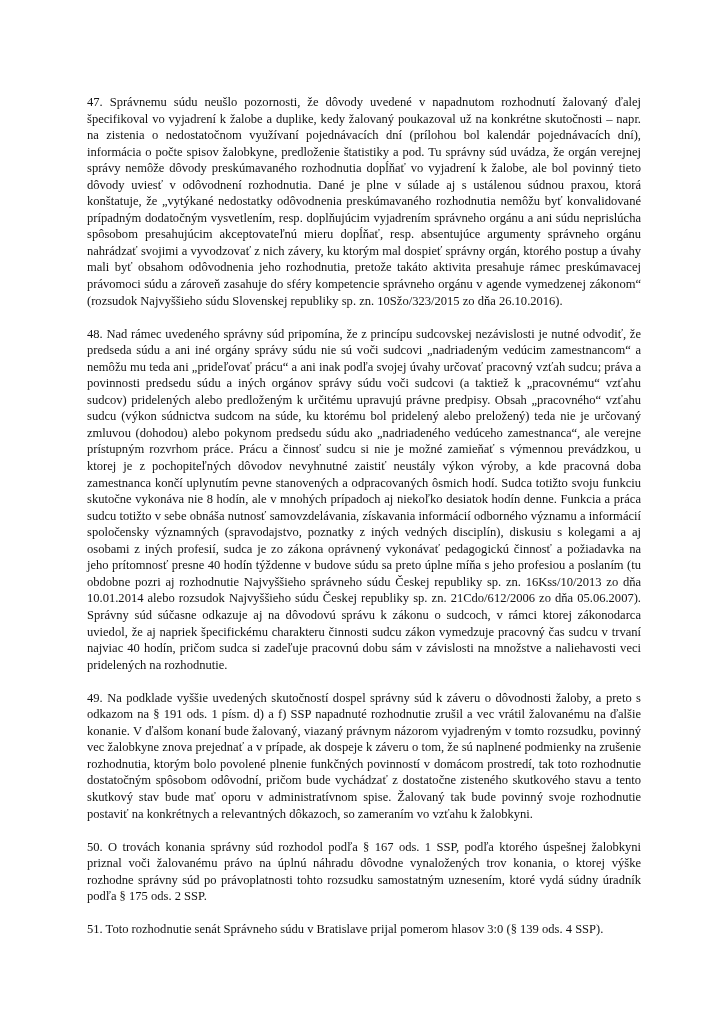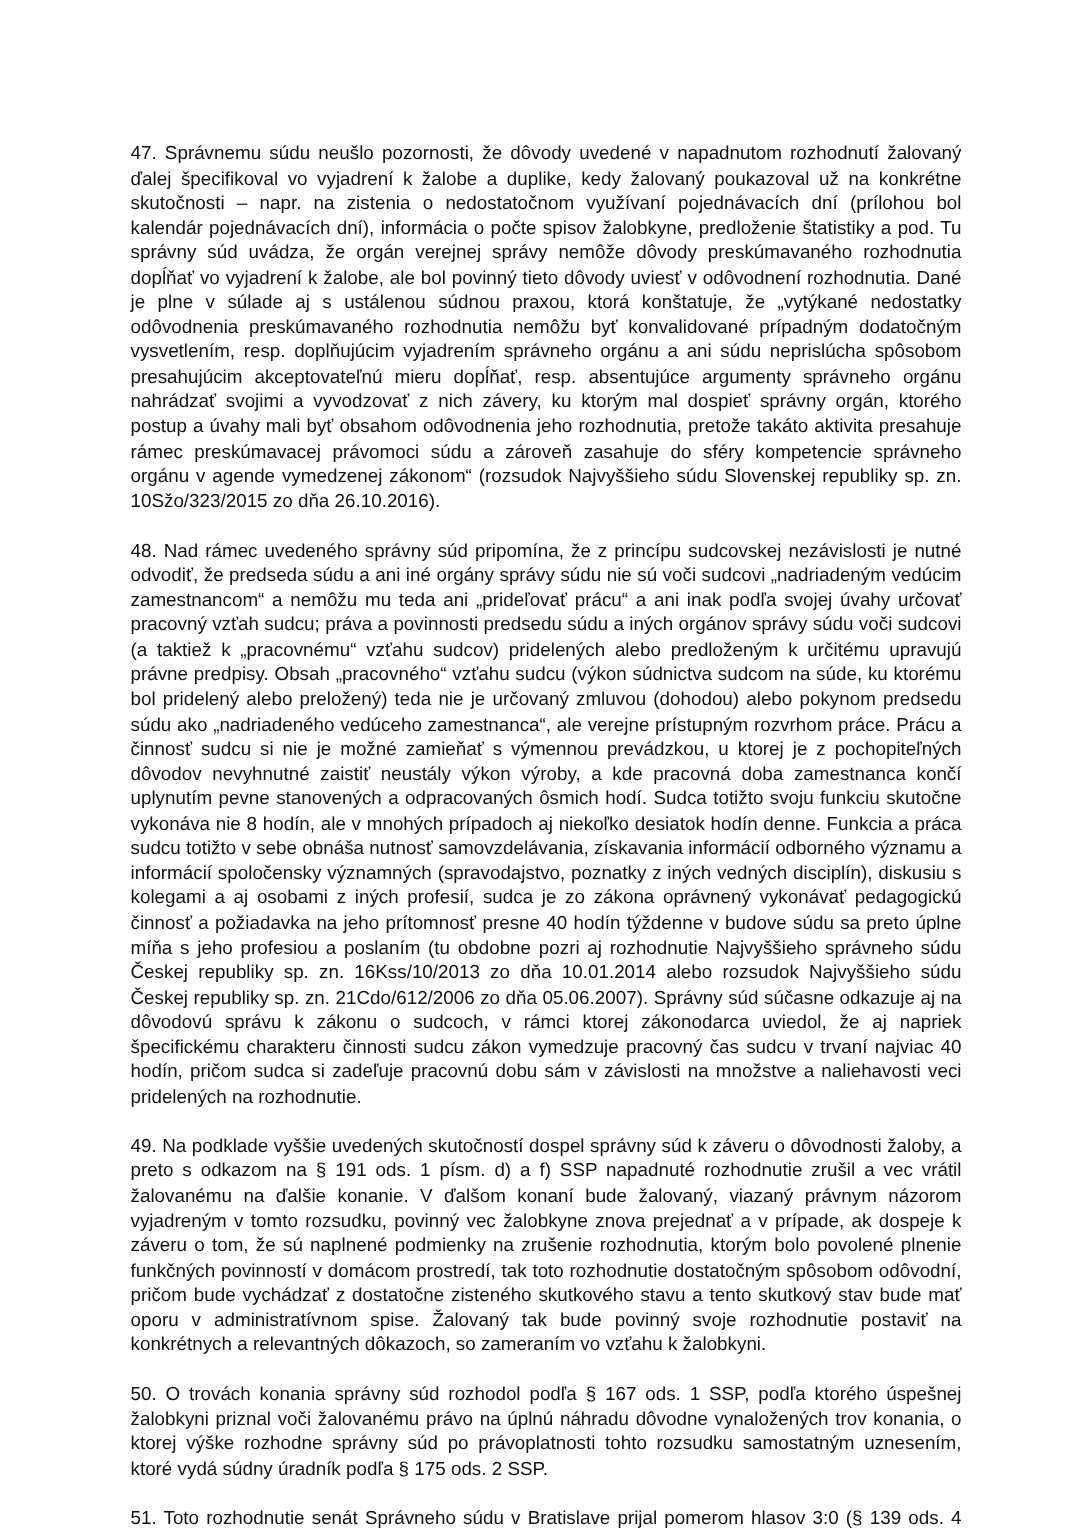--- a/index.html
+++ b/index.html
@@ -20,20 +20,21 @@
       width: 554px;
       font-family: "Liberation Sans", sans-serif;
       font-size: 12.55px;
       line-height: 16.55px;
       color: #111111;
       text-align: justify;
     }
     .para {
       margin: 0 0 16.55px 0;
       hyphens: none;
+      font-family: Liberation Serif, serif;
     }
   </style>
 </head>
 <body>
 
 <div class="page">
   <p class="para">47. Správnemu súdu neušlo pozornosti, že dôvody uvedené v napadnutom rozhodnutí žalovaný ďalej špecifikoval vo vyjadrení k žalobe a duplike, kedy žalovaný poukazoval už na konkrétne skutočnosti – napr. na zistenia o nedostatočnom využívaní pojednávacích dní (prílohou bol kalendár pojednávacích dní), informácia o počte spisov žalobkyne, predloženie štatistiky a pod. Tu správny súd uvádza, že orgán verejnej správy nemôže dôvody preskúmavaného rozhodnutia dopĺňať vo vyjadrení k žalobe, ale bol povinný tieto dôvody uviesť v odôvodnení rozhodnutia. Dané je plne v súlade aj s ustálenou súdnou praxou, ktorá konštatuje, že „vytýkané nedostatky odôvodnenia preskúmavaného rozhodnutia nemôžu byť konvalidované prípadným dodatočným vysvetlením, resp. doplňujúcim vyjadrením správneho orgánu a ani súdu neprislúcha spôsobom presahujúcim akceptovateľnú mieru dopĺňať, resp. absentujúce argumenty správneho orgánu nahrádzať svojimi a vyvodzovať z nich závery, ku ktorým mal dospieť správny orgán, ktorého postup a úvahy mali byť obsahom odôvodnenia jeho rozhodnutia, pretože takáto aktivita presahuje rámec preskúmavacej právomoci súdu a zároveň zasahuje do sféry kompetencie správneho orgánu v agende vymedzenej zákonom“ (rozsudok Najvyššieho súdu Slovenskej republiky sp. zn. 10Sžo/323/2015 zo dňa 26.10.2016).</p>
   <p class="para">48. Nad rámec uvedeného správny súd pripomína, že z princípu sudcovskej nezávislosti je nutné odvodiť, že predseda súdu a ani iné orgány správy súdu nie sú voči sudcovi „nadriadeným vedúcim zamestnancom“ a nemôžu mu teda ani „prideľovať prácu“ a ani inak podľa svojej úvahy určovať pracovný vzťah sudcu; práva a povinnosti predsedu súdu a iných orgánov správy súdu voči sudcovi (a taktiež k „pracovnému“ vzťahu sudcov) pridelených alebo predloženým k určitému upravujú právne predpisy. Obsah „pracovného“ vzťahu sudcu (výkon súdnictva sudcom na súde, ku ktorému bol pridelený alebo preložený) teda nie je určovaný zmluvou (dohodou) alebo pokynom predsedu súdu ako „nadriadeného vedúceho zamestnanca“, ale verejne prístupným rozvrhom práce. Prácu a činnosť sudcu si nie je možné zamieňať s výmennou prevádzkou, u ktorej je z pochopiteľných dôvodov nevyhnutné zaistiť neustály výkon výroby, a kde pracovná doba zamestnanca končí uplynutím pevne stanovených a odpracovaných ôsmich hodí. Sudca totižto svoju funkciu skutočne vykonáva nie 8 hodín, ale v mnohých prípadoch aj niekoľko desiatok hodín denne. Funkcia a práca sudcu totižto v sebe obnáša nutnosť samovzdelávania, získavania informácií odborného významu a informácií spoločensky významných (spravodajstvo, poznatky z iných vedných disciplín), diskusiu s kolegami a aj osobami z iných profesií, sudca je zo zákona oprávnený vykonávať pedagogickú činnosť a požiadavka na jeho prítomnosť presne 40 hodín týždenne v budove súdu sa preto úplne míňa s jeho profesiou a poslaním (tu obdobne pozri aj rozhodnutie Najvyššieho správneho súdu Českej republiky sp. zn. 16Kss/10/2013 zo dňa 10.01.2014 alebo rozsudok Najvyššieho súdu Českej republiky sp. zn. 21Cdo/612/2006 zo dňa 05.06.2007). Správny súd súčasne odkazuje aj na dôvodovú správu k zákonu o sudcoch, v rámci ktorej zákonodarca uviedol, že aj napriek špecifickému charakteru činnosti sudcu zákon vymedzuje pracovný čas sudcu v trvaní najviac 40 hodín, pričom sudca si zadeľuje pracovnú dobu sám v závislosti na množstve a naliehavosti veci pridelených na rozhodnutie.</p>
   <p class="para">49. Na podklade vyššie uvedených skutočností dospel správny súd k záveru o dôvodnosti žaloby, a preto s odkazom na § 191 ods. 1 písm. d) a f) SSP napadnuté rozhodnutie zrušil a vec vrátil žalovanému na ďalšie konanie. V ďalšom konaní bude žalovaný, viazaný právnym názorom vyjadreným v tomto rozsudku, povinný vec žalobkyne znova prejednať a v prípade, ak dospeje k záveru o tom, že sú naplnené podmienky na zrušenie rozhodnutia, ktorým bolo povolené plnenie funkčných povinností v domácom prostredí, tak toto rozhodnutie dostatočným spôsobom odôvodní, pričom bude vychádzať z dostatočne zisteného skutkového stavu a tento skutkový stav bude mať oporu v administratívnom spise. Žalovaný tak bude povinný svoje rozhodnutie postaviť na konkrétnych a relevantných dôkazoch, so zameraním vo vzťahu k žalobkyni.</p>
   <p class="para">50. O trovách konania správny súd rozhodol podľa § 167 ods. 1 SSP, podľa ktorého úspešnej žalobkyni priznal voči žalovanému právo na úplnú náhradu dôvodne vynaložených trov konania, o ktorej výške rozhodne správny súd po právoplatnosti tohto rozsudku samostatným uznesením, ktoré vydá súdny úradník podľa § 175 ods. 2 SSP.</p>

